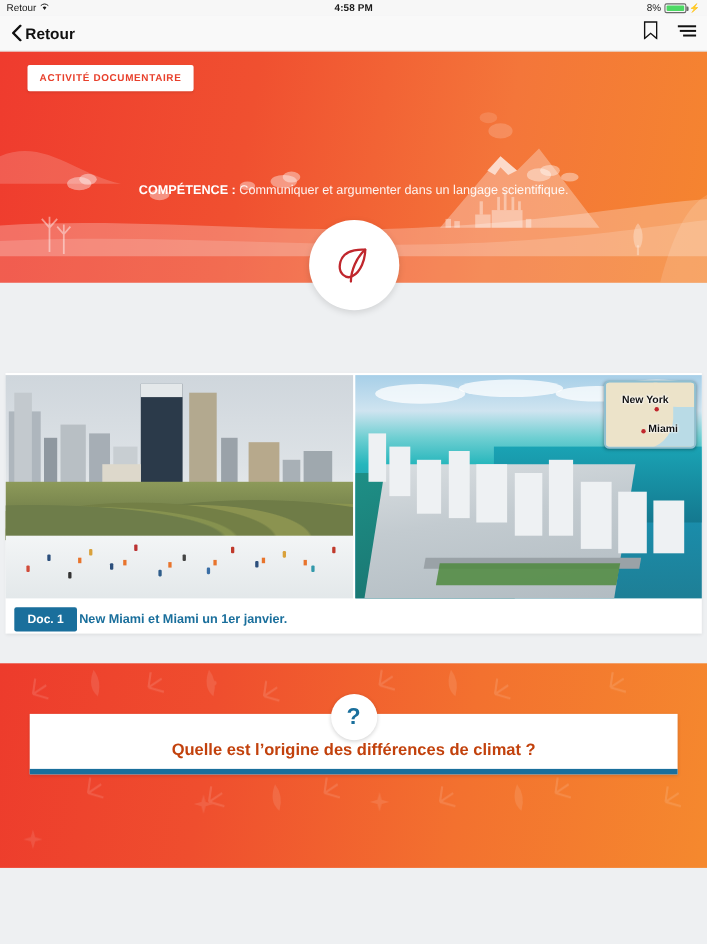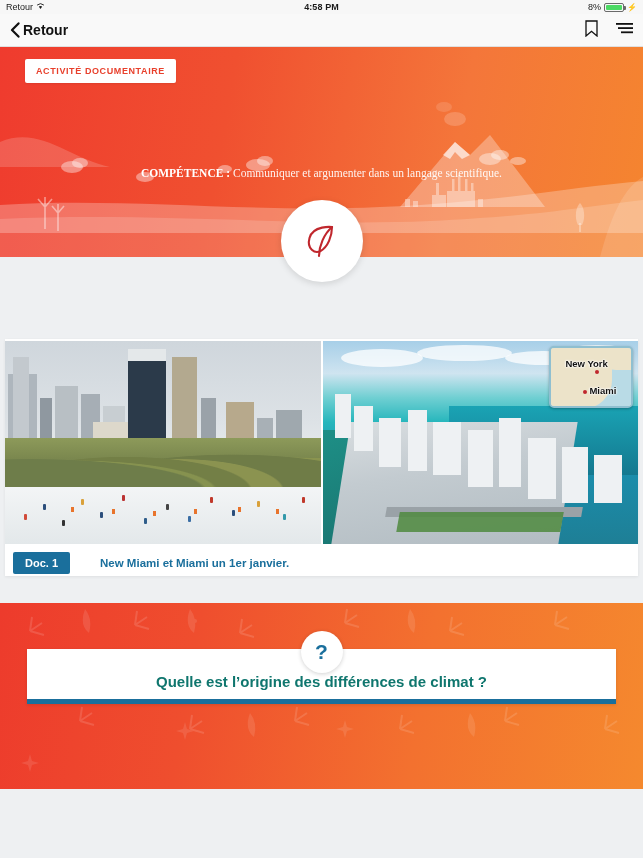--- a/index.html
+++ b/index.html
@@ -70,21 +70,21 @@
     font-size: 9px; font-weight: bold; letter-spacing: .6px;
     padding: 7px 11px; border-radius: 2px;
     box-shadow: 0 1px 2px rgba(0,0,0,.08);
   }
   .hero-title {
     position: absolute; top: 36px; left: 0; right: 0; text-align: center;
     color: #fff; font-size: 26px; font-weight: bold; letter-spacing: .4px;
   }
   .hero-skill {
     position: absolute; top: 120px; left: 0; right: 0; text-align: center;
-    font-size: 11.5px; color: rgba(255,255,255,.93); font-family: Liberation Serif, serif;
+    font-size: 11.5px; color: rgba(255,255,255,.93);
   }
   .hero-skill b { color: #fff; font-weight: bold; }
 
   
   .leaf-circle {
     position: absolute; left: 50%; top: 200px;
     transform: translateX(-50%);
     width: 82px; height: 82px; border-radius: 50%;
     background: #fff;
     box-shadow: 0 2px 7px rgba(0,0,0,.13);
@@ -171,21 +171,21 @@
   .map-lbl {
     position: absolute; font-size: 9.5px; font-weight: bold; color: #111;
     text-shadow: 0 0 2px #fff, 0 0 2px #fff, 0 0 3px #fff;
     white-space: nowrap;
   }
   .map-dot {
     position: absolute; width: 4px; height: 4px; border-radius: 50%;
     background: #c0272d;
   }
 
-  .doc-caption { display: flex; align-items: center; gap: 30px; padding: 8px 8px 2px 8px; }
+  .doc-caption { display: flex; align-items: center; gap: 2px; padding: 8px 8px 2px 8px; }
   .doc-pill {
     background: #1a6f9c; color: #fff; font-size: 11px; font-weight: bold;
     padding: 5px 12px; border-radius: 2px;
   }
   .doc-cap-text { font-size: 11.5px; font-weight: bold; color: #1a6f9c; }
   .doc-body {
     font-size: 10.5px; color: #1f2d3d; font-weight: bold;
     padding: 17px 14px 20px 14px; line-height: 1.4;
   }
 
@@ -202,21 +202,21 @@
     color: #1a6f9c; font-size: 21px; font-weight: bold;
     box-shadow: 0 1px 4px rgba(0,0,0,.18); z-index: 3;
   }
   .qcard {
     position: absolute; left: 27px; right: 27px; top: 46px;
     height: 55px; background: #fff; border-bottom: 5px solid #1a6f9c;
     display: flex; align-items: flex-end; justify-content: center;
     padding-bottom: 9px;
     box-shadow: 0 1px 3px rgba(0,0,0,.12); z-index: 2;
   }
-  .qcard span { font-size: 15px; font-weight: bold; color: #0f766e; }
+  .qcard span { font-size: 15px; font-weight: bold; color: #c2410c; }
 </style>
 </head>
 <body>
 
 <div class="statusbar">
   <div class="sb-left">
     <span>Retour</span>
     <span>
       <svg width="9" height="8" viewBox="0 0 9 8">
           <path d="M4.5 7 L6.2 4.6 A3 3 0 0 0 2.8 4.6 Z" fill="#1a1a1a"></path>

